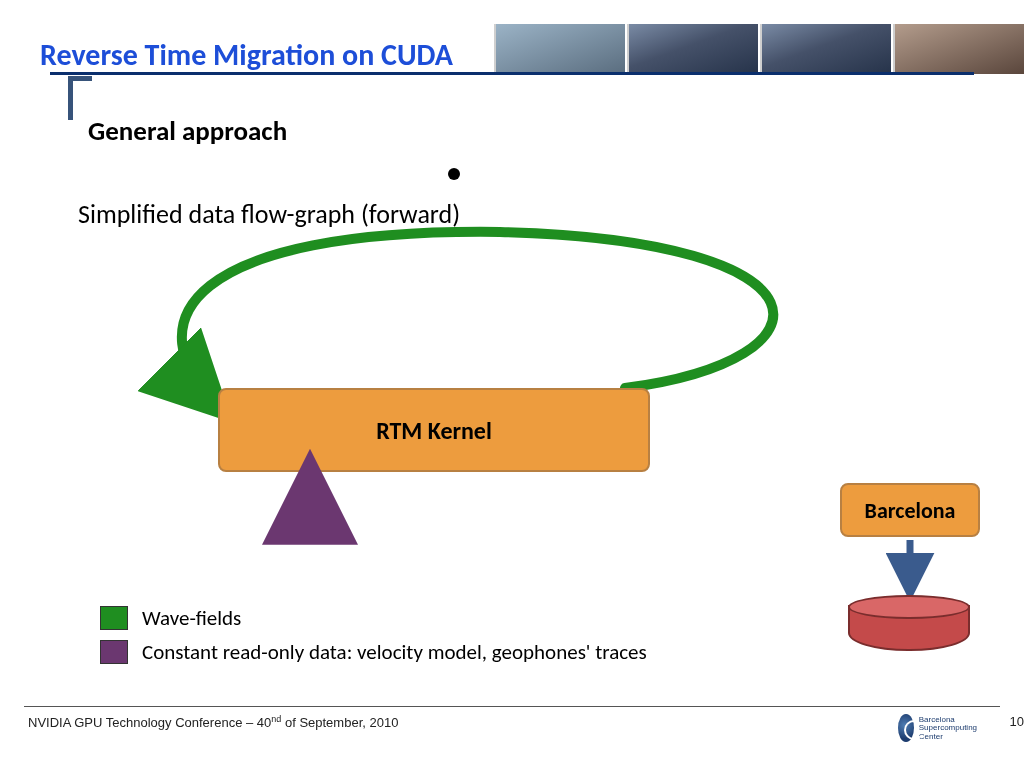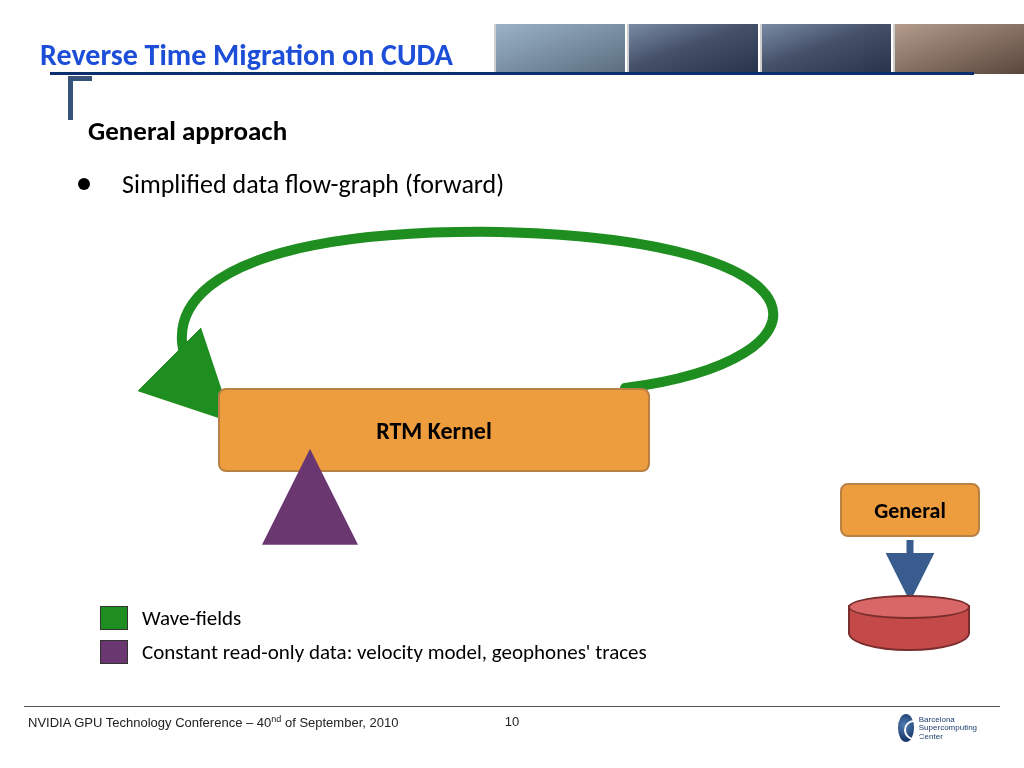--- a/index.html
+++ b/index.html
@@ -15,21 +15,21 @@
   .banner-photos .ph:nth-child(1){ background: linear-gradient(160deg,#9bb3c6 0%, #5a6d7f 100%);}
   .banner-photos .ph:nth-child(4){ background: linear-gradient(160deg,#b39c8c 0%, #5a463c 100%);}
 
   
   .subtitle { position: absolute; left: 88px; top: 92px; font-size: 27px; font-weight: 600; color: #000; margin-top: 22px; }
   .bracket { position: absolute; left: 68px; top: 76px; width: 24px; height: 44px; }
   .bracket::before { content:""; position:absolute; left:0; top:0; width:24px; height:5px; background:#37537a; }
   .bracket::after  { content:""; position:absolute; left:0; top:0; width:5px; height:44px; background:#37537a; }
 
   
-  .bullet-row { position: absolute; left: 78px; top: 168px; display: flex; align-items: center; gap: 32px; }
+  .bullet-row { position: absolute; left: 78px; top: 168px; display: flex; align-items: flex-end; gap: 18px; flex-direction: column; }
   .dot { width: 12px; height: 12px; border-radius: 50%; background: #000; }
   .bullet-text { font-size: 26px; color: #000; }
 
   
   .diagram { position: absolute; left: 70px; top: 210px; width: 910px; height: 420px; }
 
   
   .loop-svg { position: absolute; left: 0; top: 0; width: 910px; height: 260px; }
 
   
@@ -54,21 +54,21 @@
   .legend { position: absolute; left: 100px; top: 605px; font-size: 21px; }
   .legend-row { display: flex; align-items: center; gap: 14px; margin-bottom: 8px; }
   .sw { width: 28px; height: 24px; border: 1px solid #333; }
   .sw.green { background: #1f8e20; }
   .sw.purple { background: #6b3770; }
 
   
   .footer-rule { position: absolute; left: 24px; right: 24px; top: 706px; height: 1px; background: #555; }
   .footer-left { position: absolute; left: 28px; top: 714px; font-size: 13px; color: #222; font-family: Arial, sans-serif; }
   .footer-left sup { font-size: 9px; }
-  .page-num { position: absolute; left: 0; right: 0; top: 714px; text-align: center; font-size: 13px; color: #222; font-family: Arial, sans-serif; }
+  .page-num { position: absolute; left: 0; right: 0; top: 714px; text-align: right; font-size: 13px; color: #222; font-family: Arial, sans-serif; }
   .footer-logo { position: absolute; right: 36px; top: 710px; width: 90px; height: 32px; display:flex; align-items:flex-end; gap:5px; }
   .logo-mark { width: 28px; height: 28px; border-radius: 50%; background: radial-gradient(circle at 40% 40%, #4f7db3 0%, #1d3c6e 70%); position:relative; }
   .logo-mark::after{ content:""; position:absolute; left:6px; top:6px; width:16px; height:16px; border:2px solid #fff; border-radius:50%; border-right-color:transparent;}
   .logo-text { font-size: 8px; line-height: 1.1; color:#1d3c6e; font-family: Arial, sans-serif; }
 </style>
 </head>
 <body>
 
 <div class="slide">
 
@@ -102,21 +102,21 @@
       <path d="M 555 178
                C 770 150, 770 30, 430 22
                C 120 18, 60 110, 150 200" fill="none" stroke-width="10" stroke-linecap="round" marker-end="url(#ah-green)" stroke="#1f8e20"></path>
     </svg>
 
     <div class="rtm-box">
       <span>RTM Kernel</span>
     </div>
 
     <div class="compress-box">
-      <span>General</span>
+      <span>Barcelona</span>
     </div>
 
     <svg class="arrows-svg" viewBox="0 0 910 420">
       <defs>
         <marker id="ah-purple" viewBox="0 0 10 10" refX="8" refY="5" markerWidth="8" markerHeight="8" orient="auto">
           <path d="M0,0 L10,5 L0,10 Z" fill="#6b3770"></path>
         </marker>
         <marker id="ah-blue" viewBox="0 0 10 10" refX="8" refY="5" markerWidth="7" markerHeight="7" orient="auto">
           <path d="M0,0 L10,5 L0,10 Z" fill="#3a5b8d"></path>
         </marker>

